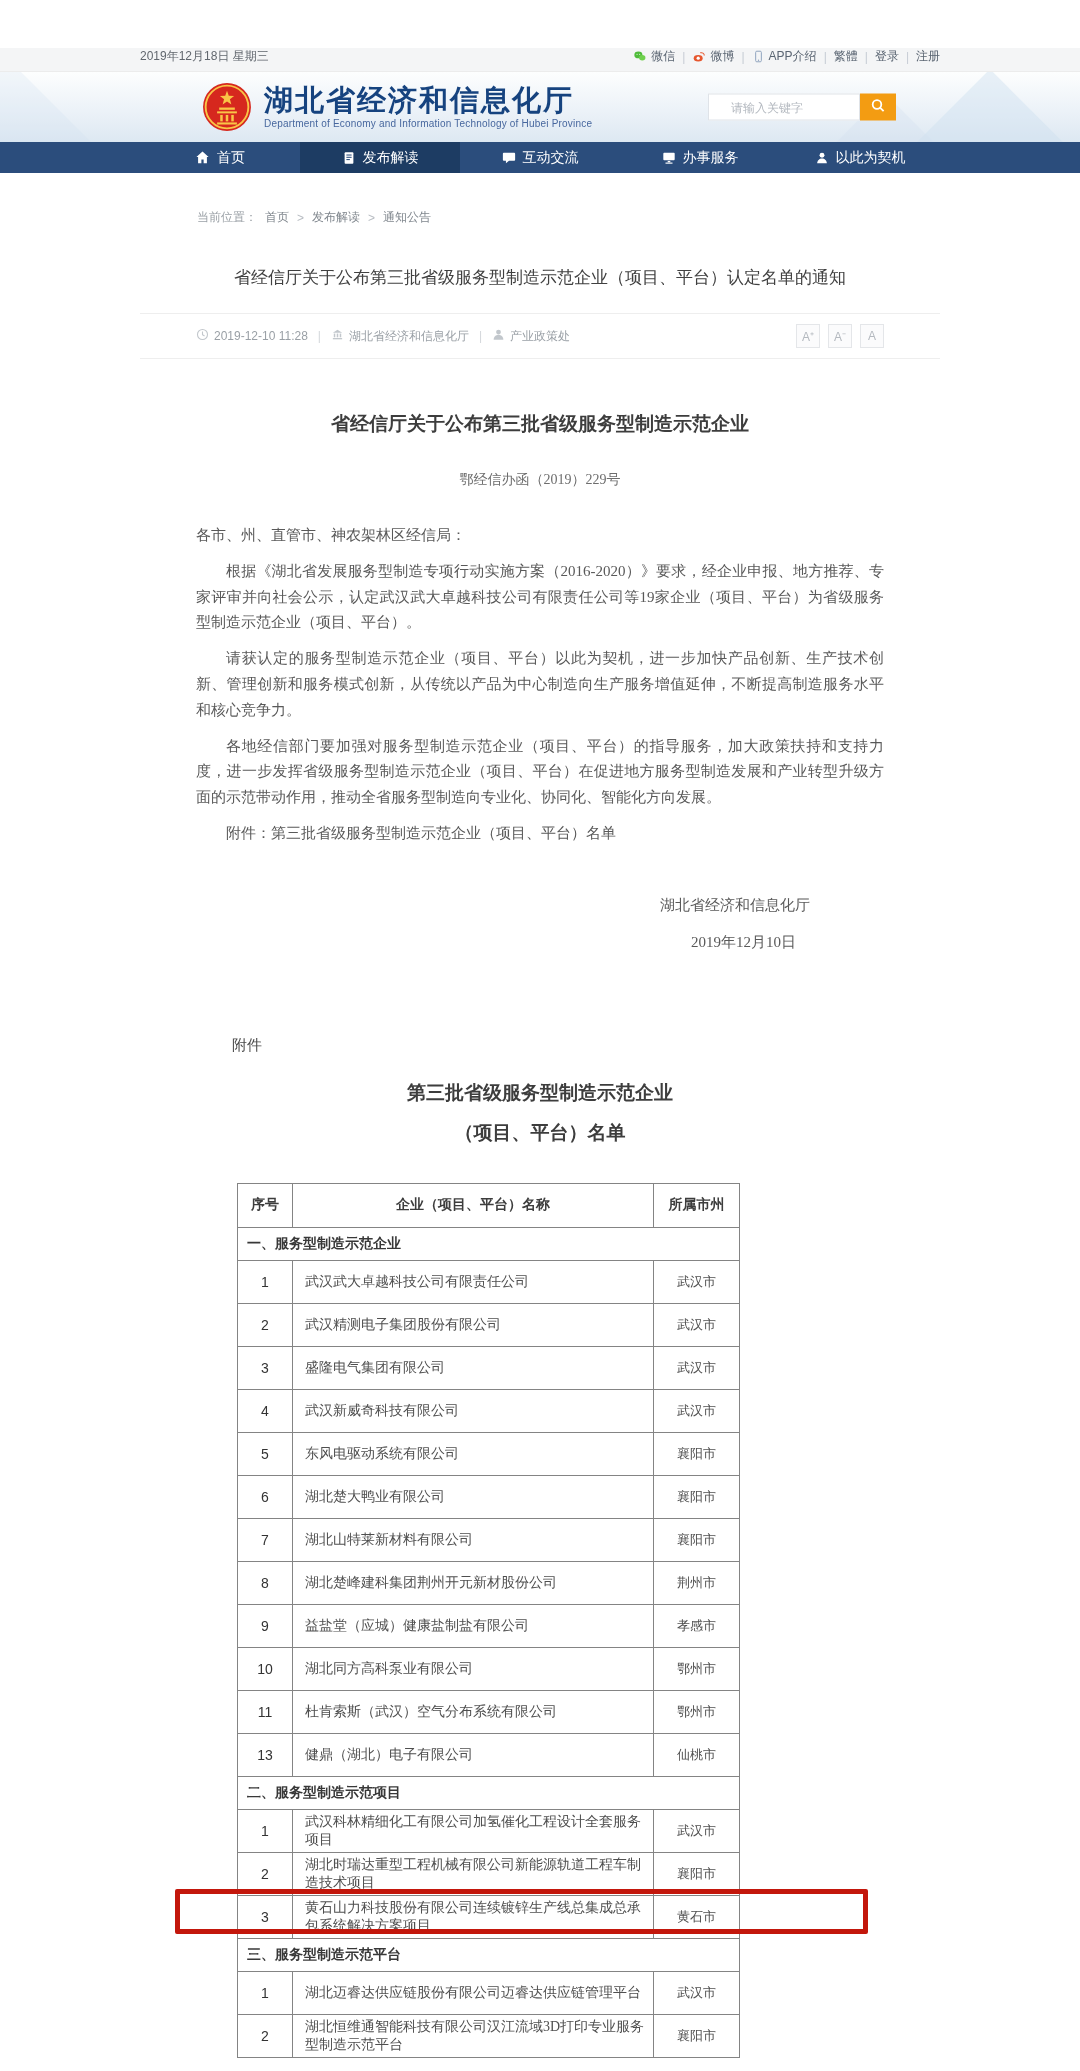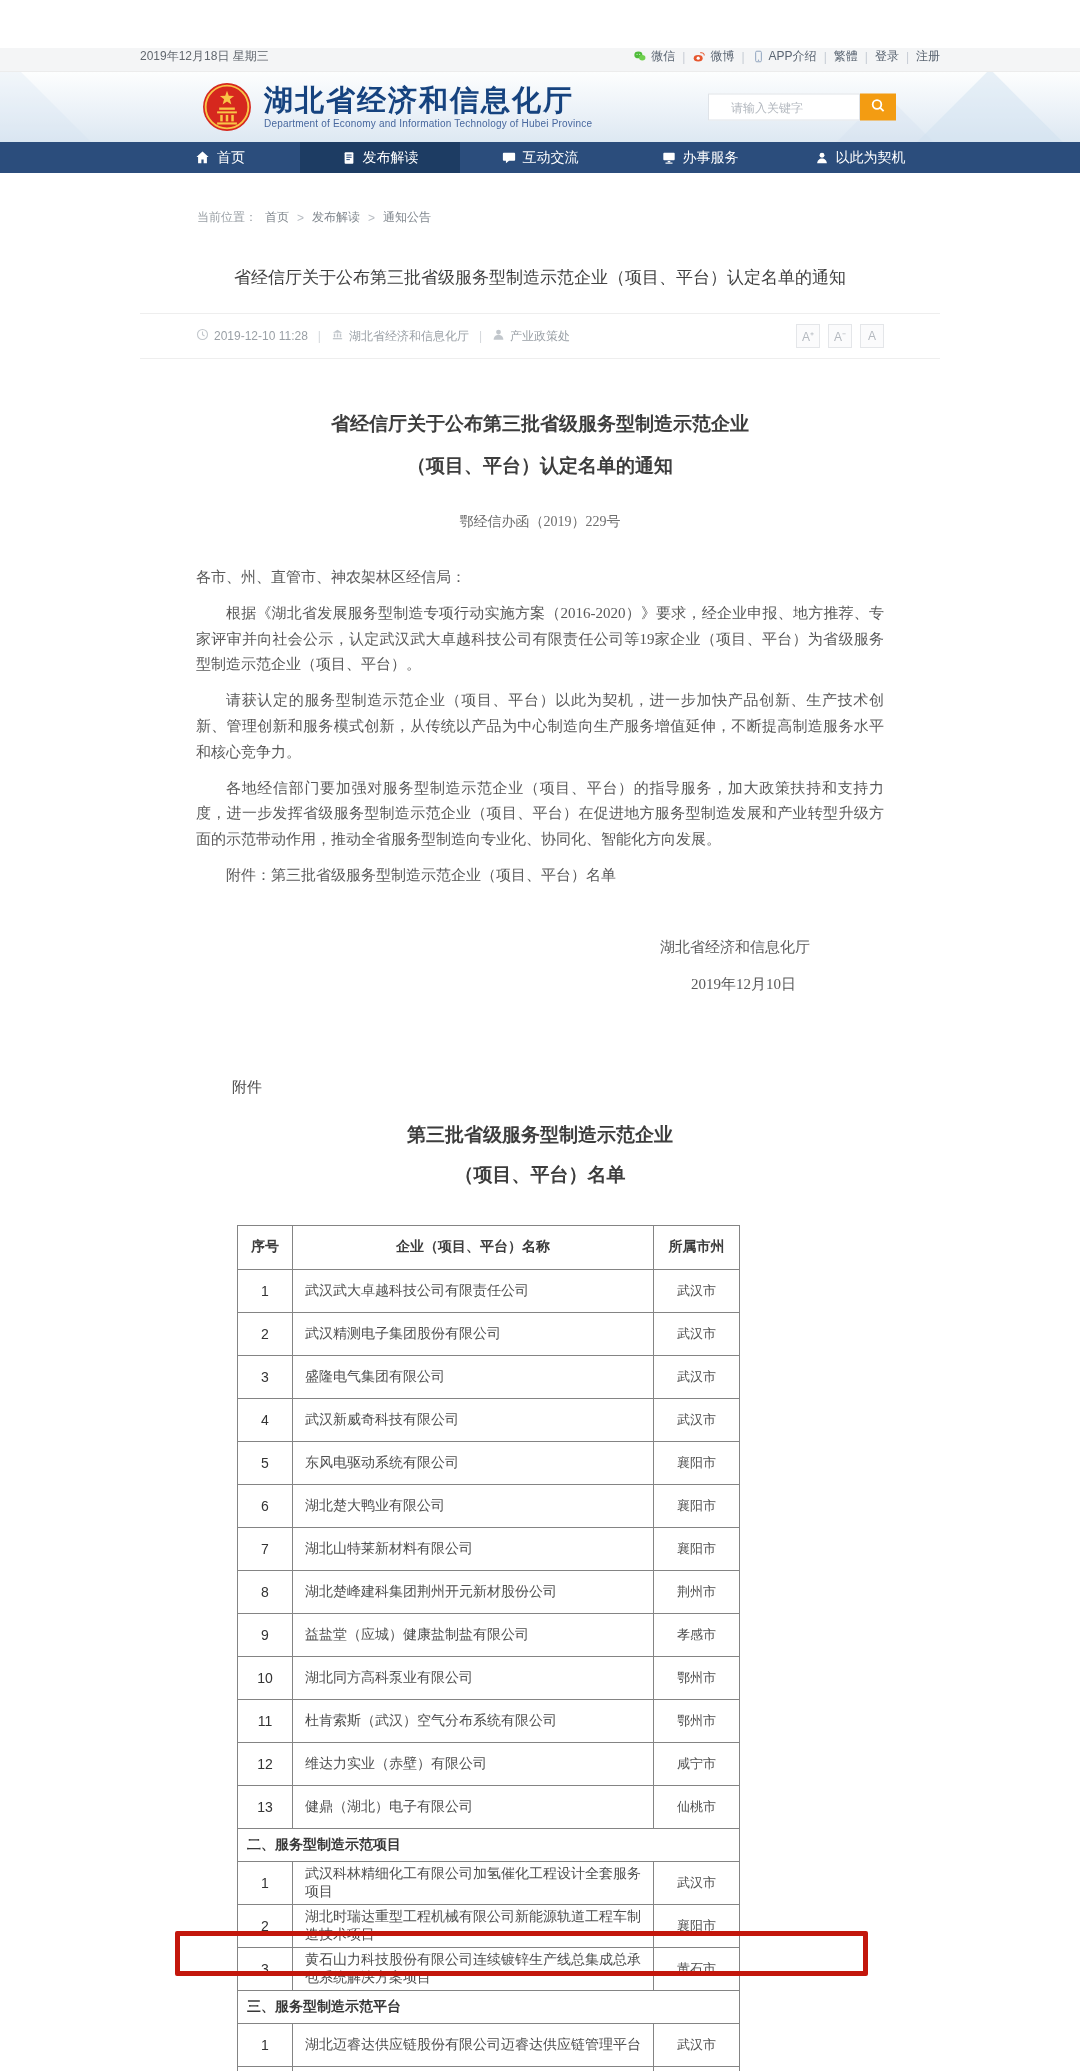--- a/index.html
+++ b/index.html
@@ -277,21 +277,20 @@
     <div class="font-btns">
         <button class="font-btn">A⁺</button>
         <button class="font-btn">A⁻</button>
         <button class="font-btn">A</button>
       </div>
   </div>
 
   <div class="doc">
     <div class="doc-title">
       <div>省经信厅关于公布第三批省级服务型制造示范企业</div>
-      <div>（项目、平台）认定名单的通知</div>
     </div>
     <div class="doc-number">鄂经信办函（2019）229号</div>
 
     <div class="doc-body">
       <p>各市、州、直管市、神农架林区经信局：</p>
       <span id="paras"><p class="indent">根据《湖北省发展服务型制造专项行动实施方案（2016-2020）》要求，经企业申报、地方推荐、专家评审并向社会公示，认定武汉武大卓越科技公司有限责任公司等19家企业（项目、平台）为省级服务型制造示范企业（项目、平台）。</p><p class="indent">请获认定的服务型制造示范企业（项目、平台）以此为契机，进一步加快产品创新、生产技术创新、管理创新和服务模式创新，从传统以产品为中心制造向生产服务增值延伸，不断提高制造服务水平和核心竞争力。</p><p class="indent">各地经信部门要加强对服务型制造示范企业（项目、平台）的指导服务，加大政策扶持和支持力度，进一步发挥省级服务型制造示范企业（项目、平台）在促进地方服务型制造发展和产业转型升级方面的示范带动作用，推动全省服务型制造向专业化、协同化、智能化方向发展。</p></span>
       <p class="indent">附件：第三批省级服务型制造示范企业（项目、平台）名单</p>
     </div>
 
     <div class="sign-block">
@@ -313,20 +312,23 @@
             <col style="width:86px">
           </colgroup>
         <thead>
           <tr>
             <th class="h">序号</th>
             <th class="h">企业（项目、平台）名称</th>
             <th class="h">所属市州</th>
           </tr>
         </thead>
         <tbody id="table-body">
+            <tr class="section-row">
+              <td colspan="3">一、服务型制造示范企业</td>
+            </tr>
             <tr class="data-row">
               <td class="seq">1</td>
               <td class="name">武汉武大卓越科技公司有限责任公司</td>
               <td class="city">武汉市</td>
             </tr>
             <tr class="data-row">
               <td class="seq">2</td>
               <td class="name">武汉精测电子集团股份有限公司</td>
               <td class="city">武汉市</td>
             </tr>
@@ -369,25 +371,20 @@
               <td class="seq">10</td>
               <td class="name">湖北同方高科泵业有限公司</td>
               <td class="city">鄂州市</td>
             </tr>
             <tr class="data-row">
               <td class="seq">11</td>
               <td class="name">杜肯索斯（武汉）空气分布系统有限公司</td>
               <td class="city">鄂州市</td>
             </tr>
             <tr class="data-row">
-              <td class="seq">12</td>
-              <td class="name">维达力实业（赤壁）有限公司</td>
-              <td class="city">咸宁市</td>
-            </tr>
-            <tr class="data-row">
               <td class="seq">13</td>
               <td class="name">健鼎（湖北）电子有限公司</td>
               <td class="city">仙桃市</td>
             </tr>
             <tr class="section-row">
               <td colspan="3">二、服务型制造示范项目</td>
             </tr>
             <tr class="data-row">
               <td class="seq">1</td>
               <td class="name">武汉科林精细化工有限公司加氢催化工程设计全套服务项目</td>

